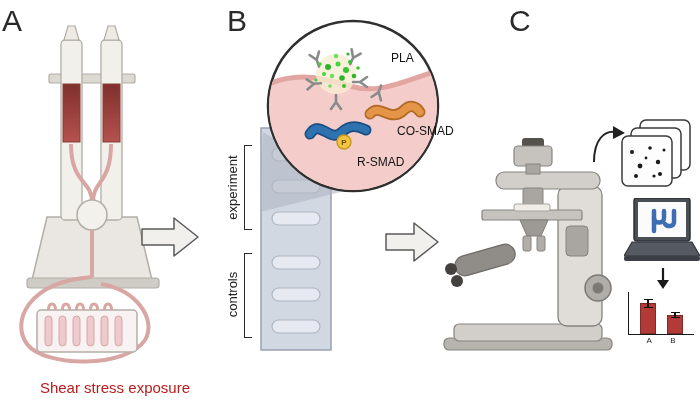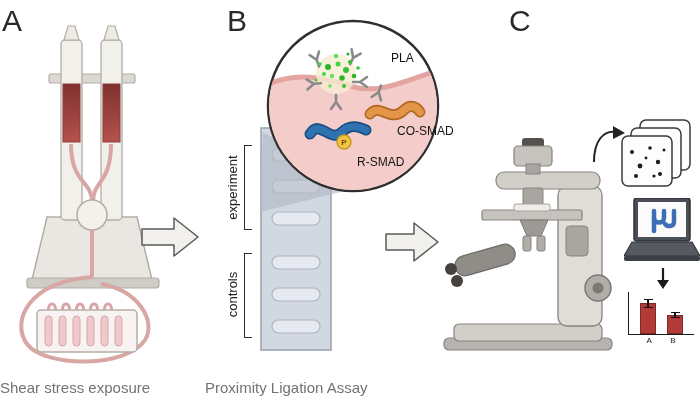--- a/index.html
+++ b/index.html
@@ -1,20 +1,20 @@
 <!DOCTYPE html>
 <html><head>
 <meta charset="utf-8">
 <style>
   html,body{margin:0;padding:0;background:#ffffff;}
   .figure{position:relative;width:700px;height:407px;background:#ffffff;overflow:hidden;
           font-family:"Liberation Sans","DejaVu Sans",sans-serif;color:#1f1f1f;}
   .abs{position:absolute;}
   .panel-letter{position:absolute;font-size:30px;font-weight:400;color:#2a2a2a;line-height:1;}
-  .caption{position:absolute;top:379px;font-size:15px;color:#737373;text-align:left;}
+  .caption{position:absolute;top:379px;font-size:15px;color:#b91c1c;text-align:right;}
   .rot-label{position:absolute;width:80px;text-align:center;font-size:13px;color:#222;
              transform:rotate(-90deg);white-space:nowrap;}
   .bracket{position:absolute;width:7px;border-left:1.5px solid #2b2b2b;border-top:1.5px solid #2b2b2b;
            border-bottom:1.5px solid #2b2b2b;}
   .inset-label{position:absolute;font-size:12px;color:#141414;white-space:nowrap;}
   
   .mini-chart{position:absolute;left:628px;top:292px;width:66px;height:58px;}
   .chart-plot{position:relative;display:flex;justify-content:space-evenly;align-items:flex-end;
               height:42px;border-left:1.5px solid #1a1a1a;border-bottom:1.5px solid #1a1a1a;}
   .bar-wrap{position:relative;width:16px;height:100%;display:flex;align-items:flex-end;}
@@ -246,15 +246,14 @@
           <div class="err" style="height: 6.76923px; bottom: 15.6923px;"></div>
         </div>
       </div>
     <div class="chart-xlabels">
         <span>A</span>
         <span>B</span>
       </div>
   </div>
 
   <div class="caption" style="left:0px;width:190px;">Shear stress exposure</div>
-  <div class="caption" style="left:205px;width:200px;">Proximity Ligation Assay</div>
 
 </div>
 
 </body></html>

